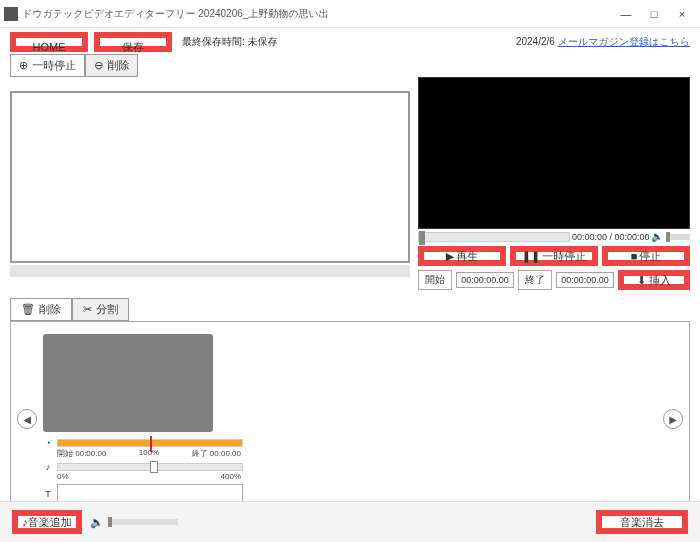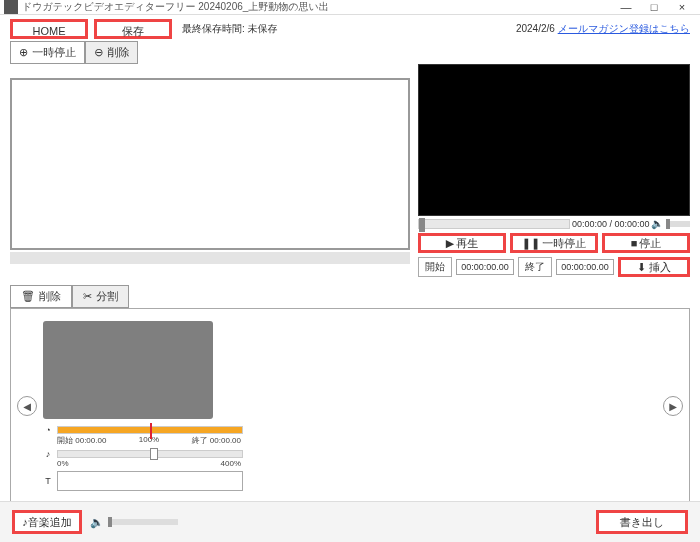--- a/index.html
+++ b/index.html
@@ -1,22 +1,22 @@
 <!DOCTYPE html>
 <html><head>
 <meta charset="utf-8">
 <style>
   * { box-sizing: border-box; margin: 0; padding: 0; }
   body { font-family: "Meiryo", "MS PGothic", sans-serif; font-size: 11px; background: #f0f0f0; color: #333; width: 700px; height: 542px; overflow: hidden; }
-  .titlebar { height: 15px; background: #fff; border-bottom: 1px solid #ddd; display: flex; align-items: center; padding: 0 4px; }
+  .titlebar { height: 28px; background: #fff; border-bottom: 1px solid #ddd; display: flex; align-items: center; padding: 0 4px; }
   .titlebar .icon { width: 14px; height: 14px; background: #555; margin-right: 4px; }
   .titlebar .title { flex: 1; font-size: 10px; color: #555; }
   .titlebar .wbtn { width: 28px; height: 18px; display: flex; align-items: center; justify-content: center; color: #333; font-size: 11px; }
   .hdr { display: flex; align-items: center; gap: 6px; padding: 4px 10px 2px; background: #fff; }
-  .btn { border: 3px solid #ef4444; background: #fff; padding: 2px 0; text-align: center; cursor: pointer; font-size: 11px; }
+  .btn { border: 6px solid #ef4444; background: #fff; padding: 2px 0; text-align: center; cursor: pointer; font-size: 11px; }
   .btn.hdrbtn { width: 78px; height: 20px; line-height: 14px; }
   .lastsave { font-size: 10px; color: #333; margin-left: 4px; }
   .date-link { margin-left: auto; font-size: 10px; }
   .date-link a { color: #2a5adf; text-decoration: underline; }
   .tabs { display: flex; gap: 0; padding: 0 10px; background: #fff; }
   .tab { border: 1px solid #999; background: #fff; padding: 3px 8px; font-size: 11px; display: flex; align-items: center; gap: 4px; }
   .tab.inactive { background: #eee; }
   .main { display: flex; gap: 8px; padding: 0 10px 4px; background: #fff; align-items: center; }
   .left { flex: 1; display: flex; flex-direction: column; }
   .listarea { border: 2px solid #999; height: 172px; background: #fff; }
@@ -192,14 +192,14 @@
   <div class="btn">
       <span>♪</span>
       <span>音楽追加</span>
     </div>
   <div class="fvol">
     <span>🔈</span>
     <div class="fvol-track">
         <div class="vol-thumb" style="left:0"></div>
       </div>
   </div>
-  <div class="btn export">書き出し</div>
+  <div class="btn export">音楽消去</div>
 </div>
 
 </body></html>

